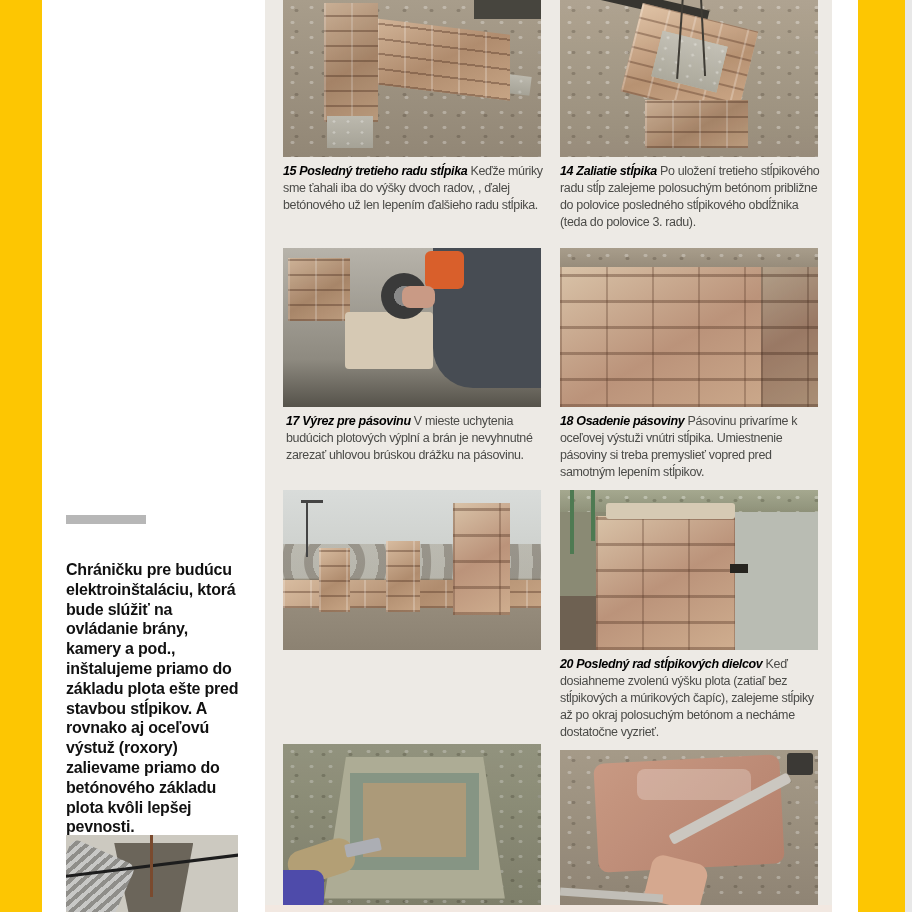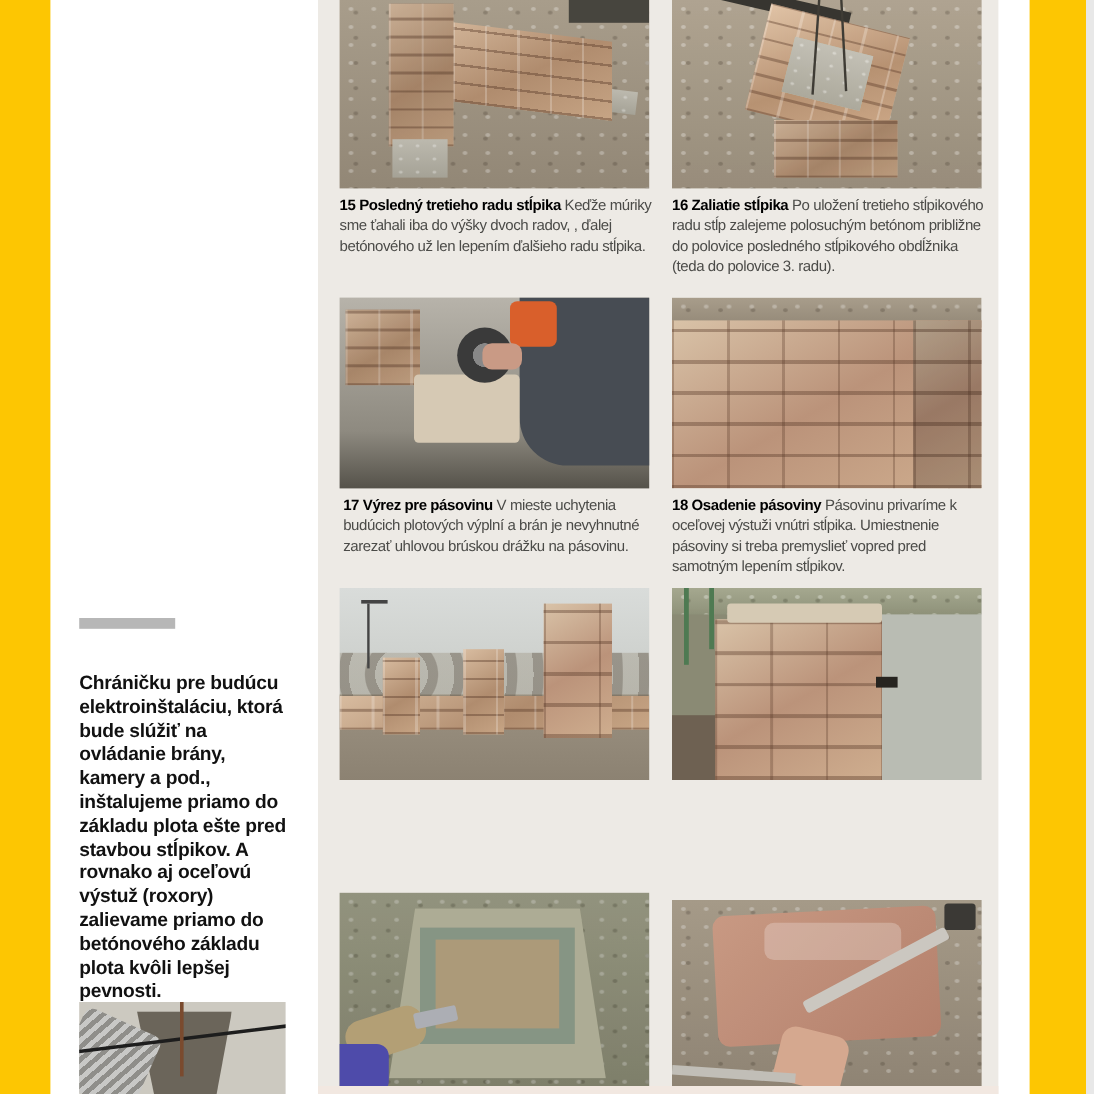--- a/index.html
+++ b/index.html
@@ -10,21 +10,21 @@
   .bar{position:absolute;top:0;height:912px;background:#fdc602;}
   .edge-sliver{position:absolute;top:0;height:912px;background:#e8e8e8;}
 
   
   .panel{position:absolute;left:265px;top:0;width:567px;height:912px;background:#edeae5;}
   .bottom-strip{position:absolute;left:265px;top:905px;width:567px;height:7px;background:#f2e8e1;}
 
   
   .cap{position:absolute;width:260px;font-size:12.5px;line-height:17px;letter-spacing:-0.35px;
        color:#4b4b48;}
-  .cap b{color:#000;font-weight:bold;}
+  .cap b{color:#000;font-weight:bold;font-style:italic;}
 
   
   .marker-bar{position:absolute;left:66px;top:515px;width:80px;height:9px;background:#b7b7b7;}
   .side-head{position:absolute;left:66px;top:528px;width:200px;color:#000;
              font-family:"DejaVu Serif","Liberation Serif",serif;font-weight:bold;font-size:22px;
              letter-spacing:0.2px;}
   .side-body{position:absolute;left:66px;top:560px;width:178px;color:#111;
              font-weight:bold;font-size:16px;line-height:19.8px;letter-spacing:-0.2px;}
 
   
@@ -77,21 +77,21 @@
     <div style="left:55%;top:-2%;width:2px;height:50%;background:#3d3a33;transform:rotate(-3deg)"></div>
     <div class="stone" style="left:33%;top:64%;width:40%;height:30%;filter:brightness(.9)"></div>
   </div>
 
   <div class="cap" style="left:283px;top:163px">
     <b>15</b>
     <b>Posledný tretieho radu stĺpika</b>
     <span>Keďže múriky sme ťahali iba do výšky dvoch radov, , ďalej betónového už len lepením ďalšieho radu stĺpika.</span>
   </div>
   <div class="cap" style="left:560px;top:163px">
-    <b>16</b>
+    <b>14</b>
     <b>Zaliatie stĺpika</b>
     <span>Po uložení tretieho stĺpikového radu stĺp zalejeme polosuchým betónom približne do polovice posledného stĺpikového obdĺžnika (teda do polovice 3. radu).</span>
   </div>
 
   <div class="photo" style="left:283px;top:248px;width:258px;height:159px;background:linear-gradient(#b7b3aa,#8e8a80 70%,#55524a)">
     <div class="stone" style="left:2%;top:6%;width:24%;height:40%;filter:brightness(.95)"></div>
     <div style="right:-4%;top:0;width:46%;height:88%;background:#474c53;border-radius:0 0 0 40px"></div>
     <div style="right:30%;top:2%;width:15%;height:24%;background:#d95f2b;border-radius:6px"></div>
     <div style="left:24%;top:40%;width:34%;height:36%;background:#d6c9b4;border-radius:4px"></div>
     <div style="left:38%;top:16%;width:46px;height:46px;background:radial-gradient(circle,#888 0 30%,#3a3a3a 31%);border-radius:50%"></div>
@@ -128,20 +128,25 @@
   <div class="photo" style="left:560px;top:490px;width:258px;height:160px;background:linear-gradient(100deg,#8a8a74 0 22%,#b9bcb3 23% 100%)">
     <div class="gravel" style="left:0;top:0;width:100%;height:14%;filter:hue-rotate(30deg) brightness(1.05)"></div>
     <div style="left:4%;top:0;width:4px;height:40%;background:#4e7a52"></div>
     <div style="left:12%;top:0;width:4px;height:32%;background:#4e7a52"></div>
     <div style="left:0;bottom:0;width:26%;height:34%;background:#6e6152"></div>
     <div class="stone-big" style="left:14%;top:16%;width:54%;height:84%"></div>
     <div style="left:18%;top:8%;width:50%;height:10%;background:#d6cab4;border-radius:3px"></div>
     <div style="left:66%;top:46%;width:7%;height:6%;background:#26241f"></div>
   </div>
 
+  <div class="cap" style="left:560px;top:656px">
+    <b>20</b>
+    <b>Posledný rad stĺpikových dielcov</b>
+    <span>Keď dosiahneme zvolenú výšku plota (zatiaľ bez stĺpikových a múrikových čapíc), zalejeme stĺpiky až po okraj polosuchým betónom a necháme dostatočne vyzrieť.</span>
+  </div>
 
   <div class="photo gravel" style="left:283px;top:744px;width:258px;height:161px;filter:hue-rotate(25deg) brightness(.92)">
     <div style="left:16%;top:8%;width:70%;height:88%;background:#c6b8a5;clip-path:polygon(12% 0,88% 0,100% 100%,0 100%)"></div>
     <div style="left:26%;top:18%;width:50%;height:60%;background:#99a08c"></div>
     <div style="left:31%;top:24%;width:40%;height:46%;background:#c9a28f"></div>
     <div style="left:2%;top:62%;width:26%;height:22%;background:#d5a68c;border-radius:14px;transform:rotate(-18deg)"></div>
     <div style="left:-4%;bottom:-4%;width:20%;height:26%;background:#2d5fae;border-radius:10px"></div>
     <div style="left:24%;top:60%;width:14%;height:8%;background:#b9bec2;transform:rotate(-12deg);border-radius:2px"></div>
   </div>
 

